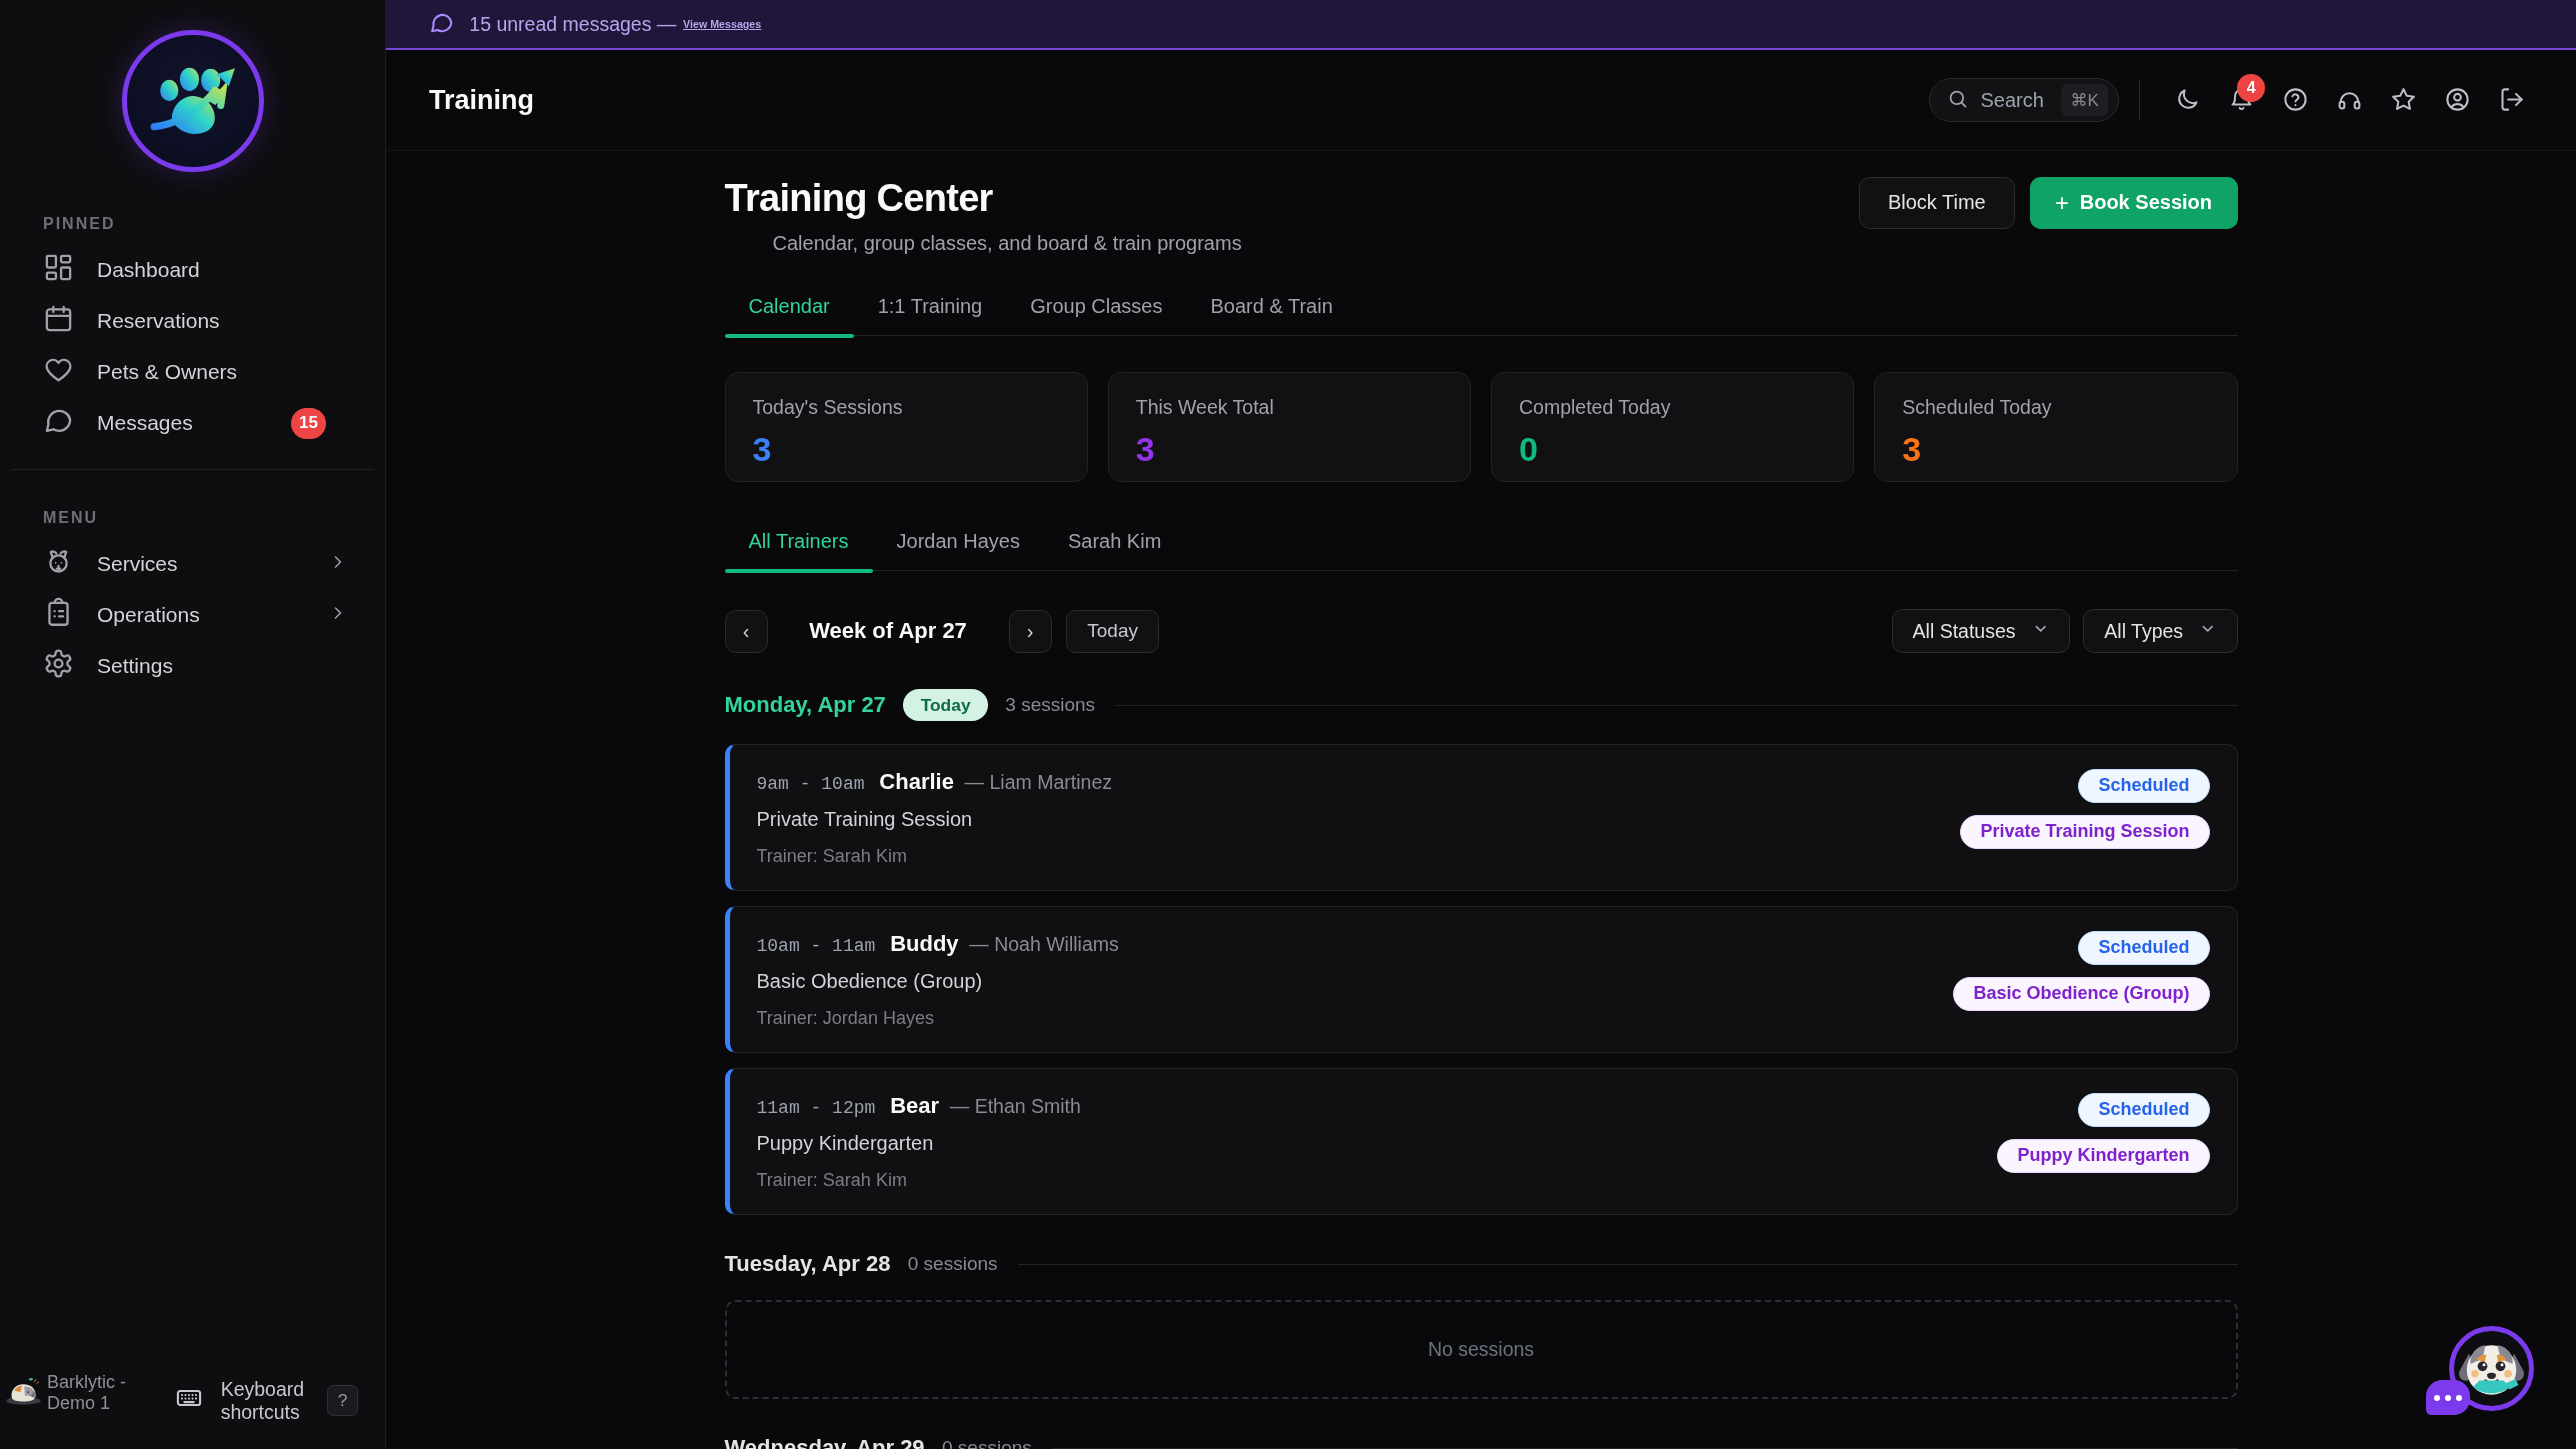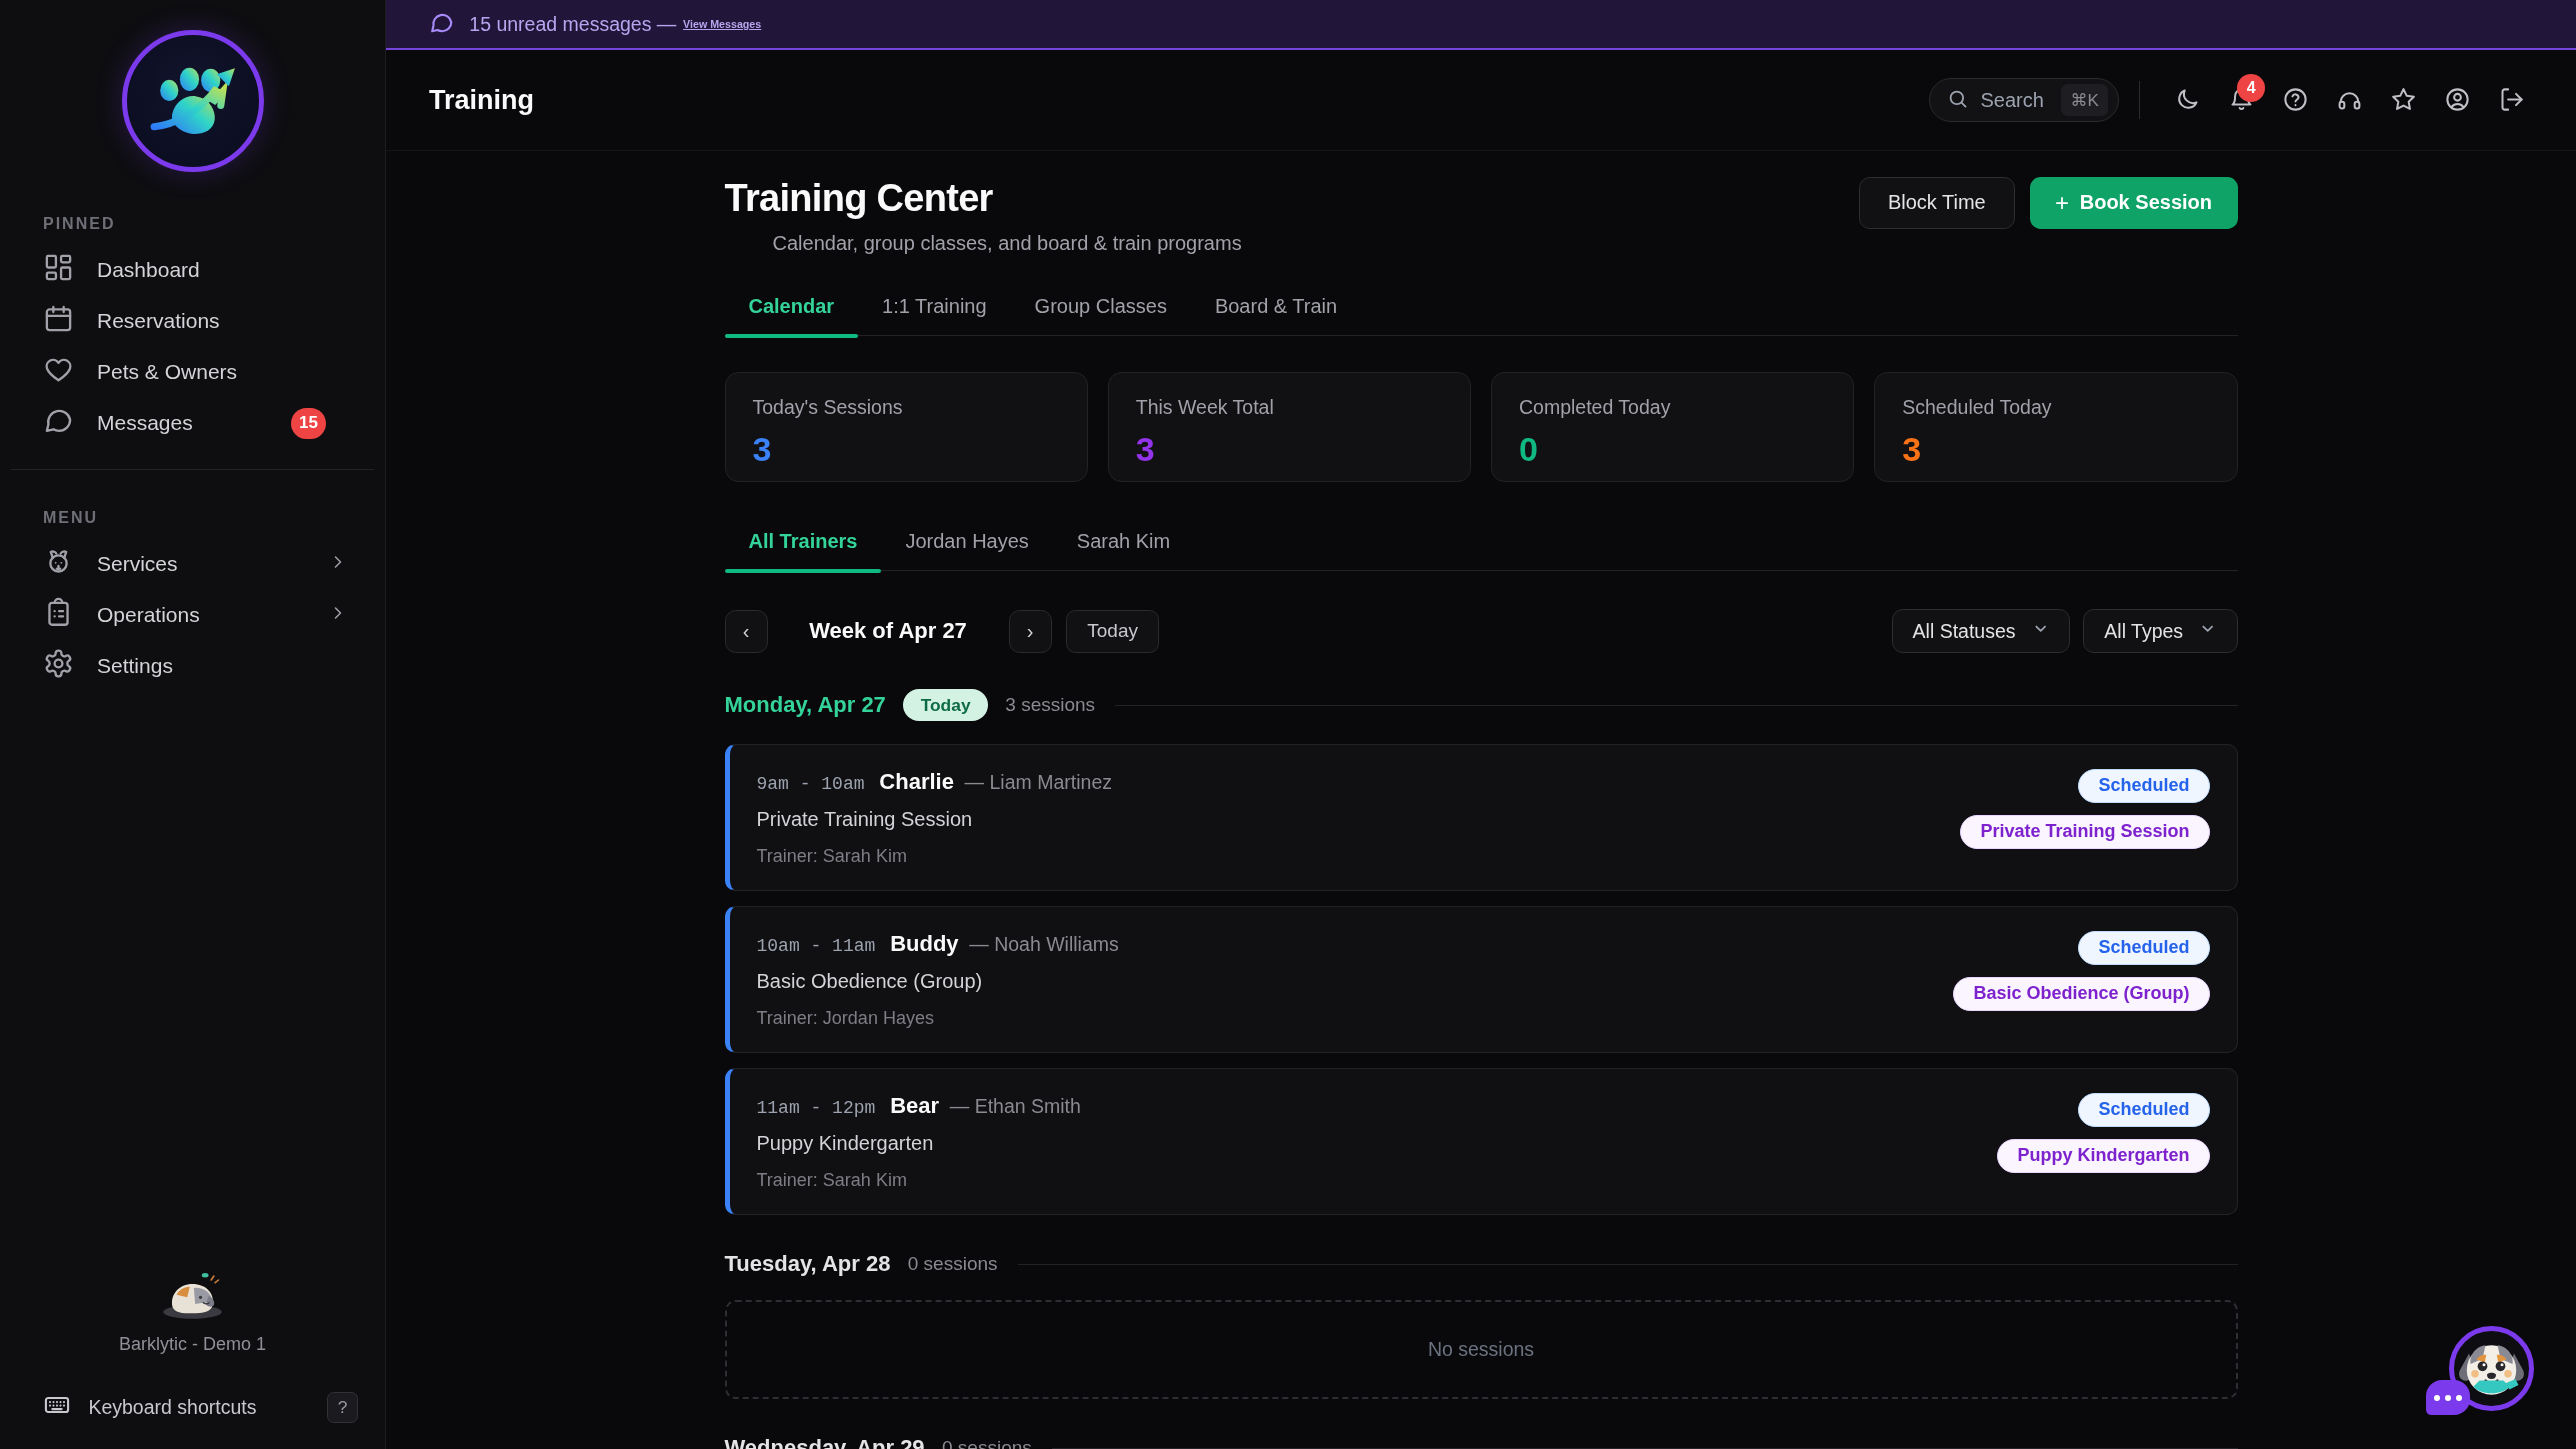--- a/index.html
+++ b/index.html
@@ -20,21 +20,21 @@
     color:#d4d4d8; font-size:21px; cursor:pointer; }
   .nav-item svg { width:31px; height:31px; stroke:#a1a1aa; stroke-width:1.8; fill:none;
     stroke-linecap:round; stroke-linejoin:round; }
   .nav-label { margin-left:23px; flex:1; }
   .nav-badge { background:#ef4444; color:#fff; font-size:17px; font-weight:700;
     min-width:31px; height:31px; border-radius:15.4px; display:flex; align-items:center;
     justify-content:center; padding:0 8px; margin-right:27px; }
   .nav-chevron svg { width:20px; height:20px; margin-right:5.4px; }
   .side-divider { height:1.3px; background:#222227; margin:20px 10.7px; }
   .side-spacer { flex:1; }
-  .side-footer { display:flex; flex-direction:column; align-items:center; padding-bottom:13.4px; }
+  .side-footer { display:flex; flex-direction:row; align-items:center; padding-bottom:13.4px; }
   .side-dog { width:81px; height:64px; }
   .workspace-name { margin-top:9.4px; color:#8f8f97; font-size:18px; }
   .shortcuts-row { width:100%; margin-top:24px; display:flex; align-items:center;
     padding:12px 27px 12px 43px; color:#c8c8ce; font-size:19.5px; cursor:pointer; }
   .shortcuts-row svg { width:28px; height:28px; stroke:#c8c8ce; stroke-width:1.8; fill:none;
     stroke-linecap:round; stroke-linejoin:round; }
   .shortcuts-label { margin-left:17.4px; flex:1; }
   .kbd-q { width:31px; height:31px; border:1.3px solid #313138; background:#1a1a1f;
     border-radius:6.7px; color:#9a9aa2; font-size:17.4px; display:flex; align-items:center;
     justify-content:center; }
@@ -87,21 +87,21 @@
   .title-actions { margin-left:auto; display:flex; gap:14.8px; }
   .btn-secondary { height:52px; border:1.3px solid #2d2d32; background:#111114; color:#e4e4e7;
     font-size:20px; border-radius:10.7px; padding:0 28px; cursor:pointer; }
   .btn-primary { height:52px; background:#0fa express:none; background:#0fa368; border:none; color:#fff;
     font-size:20px; font-weight:600; border-radius:10.7px; padding:0 25.5px; cursor:pointer;
     display:flex; align-items:center; gap:10.7px; }
   .btn-primary .plus { font-size:24px; font-weight:400; }
 
   .tabs-row { margin-top:40px; display:flex; border-bottom:1.3px solid #222227; }
   .tab { padding:0 24px 17.4px; font-size:20px; color:#a1a1aa; cursor:pointer; position:relative; }
-  .tab.active { color:#34d399; font-weight:700; }
+  .tab.active { color:#34d399; font-weight:400; }
   .tab.active::after { content:""; position:absolute; left:0; right:0; bottom:-2.7px; height:4px;
     background:#10b981; border-radius:2px; }
 
   .stats-row { margin-top:36px; display:flex; gap:20px; }
   .stat-card { flex:1; height:110px; background:#111114; border:1.3px solid #232327;
     border-radius:13.4px; padding:23px 27px; }
   .stat-label { font-size:19.5px; color:#a1a1aa; }
   .stat-value { margin-top:10.7px; font-size:34px; font-weight:700; }
   .c-blue { color:#3b82f6; } .c-purple { color:#9333ea; }
   .c-green { color:#10b981; } .c-orange { color:#f97316; }

